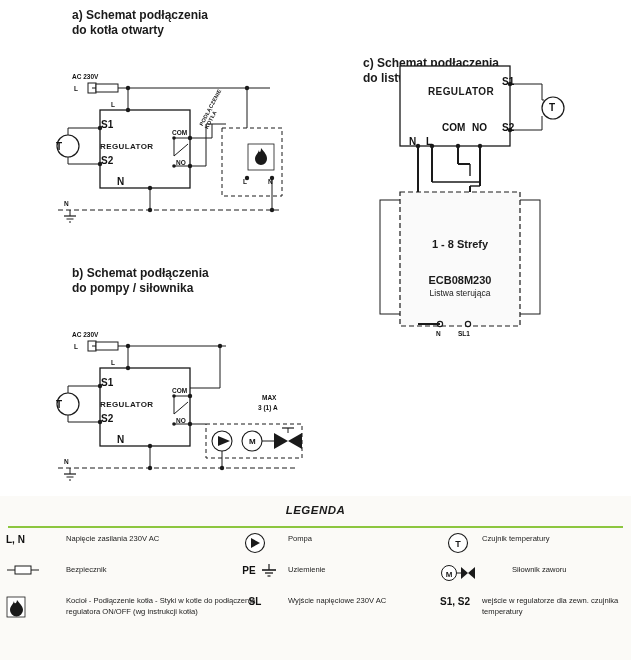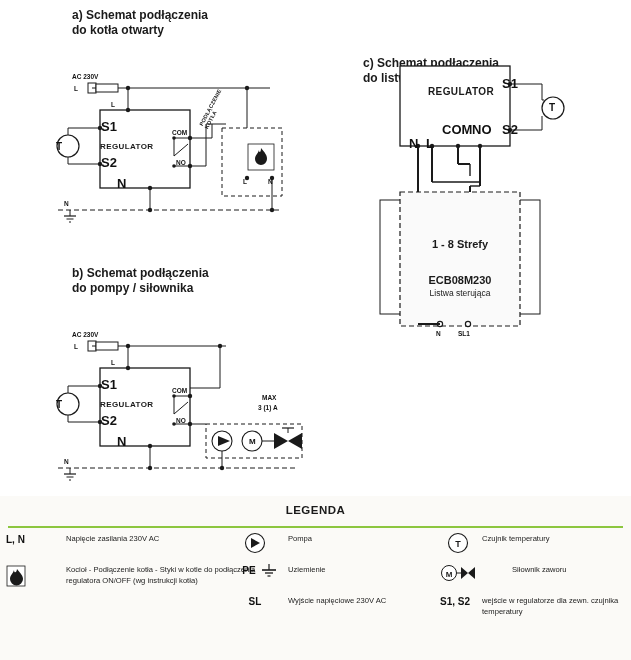--- a/index.html
+++ b/index.html
@@ -7,27 +7,27 @@
     width:631px;height:660px;
     background:#ffffff;
     font-family:"Liberation Sans", sans-serif;
     color:#1a1a1a;
     position:relative;
     overflow:hidden;
   }
   .canvas{position:absolute;left:0;top:0;width:631px;height:660px;}
   .abs{position:absolute;}
   .ttl{font-size:12px;font-weight:bold;line-height:15px;color:#1a1a1a;}
-  .lbl{font-size:13px;font-weight:bold;color:#111;}
+  .lbl{font-size:10px;font-weight:bold;color:#111;}
   .lbl-sm{font-size:6.5px;font-weight:bold;color:#111;}
   .lbl-reg{font-size:8.5px;font-weight:bold;letter-spacing:.4px;}
   svg{display:block;}
   
   .legend-wrap{position:absolute;left:0;top:496px;width:631px;height:164px;background:#fbfaf7;}
-  .legend-title{position:absolute;left:0;top:8px;width:631px;text-align:center;font-size:11.5px;font-weight:bold;letter-spacing:.5px;color:#1a1a1a;}
+  .legend-title{position:absolute;left:0;top:8px;width:631px;text-align:center;font-size:11.5px;font-weight:bold;letter-spacing:.5px;color:#1a1a1a;font-style:italic;}
   .legend-rule{position:absolute;left:8px;top:30px;width:615px;height:2px;background:#8cc63f;}
   .leg-col{position:absolute;top:38px;}
   .leg-row{position:relative;min-height:26px;margin-bottom:5px;}
   .leg-key{position:absolute;left:0;top:0;width:54px;text-align:left;font-size:10px;font-weight:bold;color:#111;}
   .leg-key.ctr{text-align:center;width:54px;}
   .leg-txt{position:absolute;left:60px;top:0;font-size:7.6px;color:#222;line-height:10.5px;width:150px;}
   .ico{position:absolute;left:0;top:-2px;width:54px;height:20px;display:flex;align-items:flex-start;justify-content:center;}
   .ico.lft{justify-content:flex-start;}
 </style>
 </head>
@@ -250,20 +250,30 @@
 
   <div class="legend-wrap">
     <div class="legend-title">LEGENDA</div>
     <div class="legend-rule"></div>
 
     <div class="leg-col" style="left:6px;width:210px;">
       <div class="leg-row">
         <div class="leg-key">L, N</div>
         <div class="leg-txt">Napięcie zasilania 230V AC</div>
       </div>
+      <div class="leg-row">
+        <div class="ico lft">
+          <svg width="34" height="14" viewBox="0 0 34 14">
+              <line x1="1" y1="7" x2="9" y2="7" stroke="#1a1a1a" stroke-width="1"></line>
+              <rect x="9" y="3" width="16" height="8" fill="#fff" stroke="#1a1a1a" stroke-width="1"></rect>
+              <line x1="25" y1="7" x2="33" y2="7" stroke="#1a1a1a" stroke-width="1"></line>
+            </svg>
+        </div>
+        <div class="leg-txt">Bezpiecznik</div>
+      </div>
       <div class="leg-row" style="min-height:34px;">
         <div class="ico lft" style="top:0;">
           <svg width="20" height="22" viewBox="0 0 20 22">
               <rect x="1" y="1" width="18" height="20" fill="#fff" stroke="#1a1a1a" stroke-width="0.8"></rect>
               <path d="M11 4 c4 5 6 7 6 10 a6.5 6.5 0 0 1 -13 0 c0 -4 3 -5 4 -9 c0 3 2.5 3.5 3 -1 z" fill="#1a1a1a"></path>
             </svg>
         </div>
         <div class="leg-txt" style="width:190px;">Kocioł - Podłączenie kotła - Styki w kotle do podłączenia regulatora ON/OFF (wg instrukcji kotła)</div>
       </div>
     </div>

